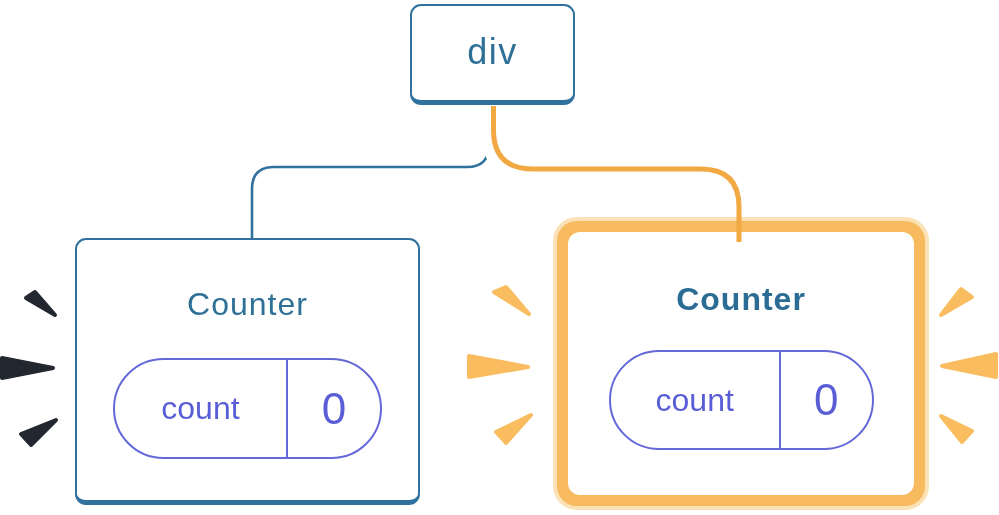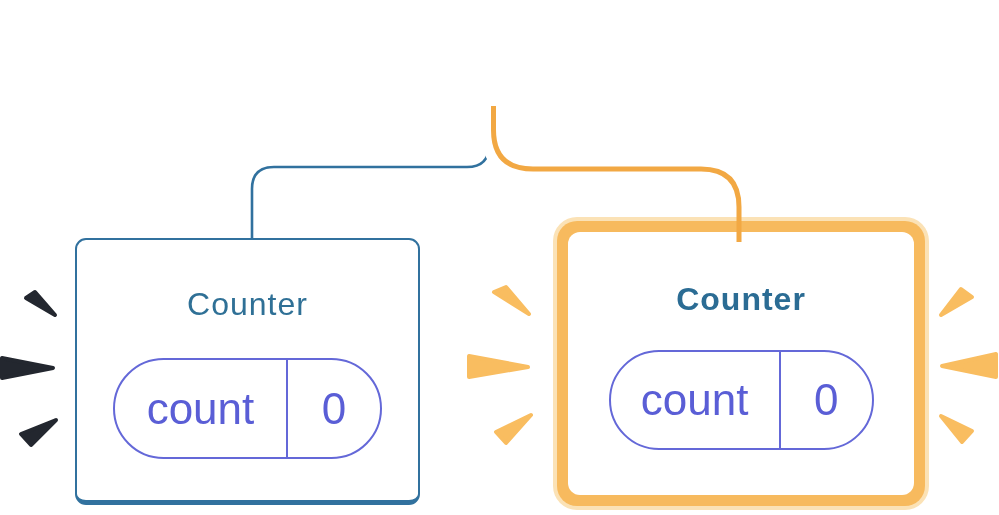--- a/index.html
+++ b/index.html
@@ -53,21 +53,21 @@
   .state-pill{
     border:2.5px solid #6468D8;border-radius:999px;
     box-sizing:border-box;display:flex;align-items:stretch;
     background:#ffffff;
   }
   .counter-card-left .state-pill{margin-top:31px;width:269px;height:101px;}
   .counter-card-right .state-pill{margin-top:28px;width:265px;height:100px;}
   .pill-key{
     flex:0 0 64.5%;display:flex;align-items:center;justify-content:center;
     border-right:2.5px solid #6468D8;
-    color:#5A5ED6;font-size:44px;
+    color:#5A5ED6;font-size:32px;
   }
   .pill-value{
     flex:1;display:flex;align-items:center;justify-content:center;
     color:#5A5ED6;font-size:44px;
   }
   
   .links-layer{
     position:absolute;left:0;top:0;width:999px;height:515px;
     pointer-events:none;
   }
@@ -75,20 +75,23 @@
   .pipe-white{stroke:#ffffff;stroke-width:27;fill:none;stroke-linecap:butt;}
   .pipe-core{stroke:#F2A843;stroke-width:5;fill:none;stroke-linecap:butt;}
   .wedge-dark{fill:#23272F;stroke:#23272F;stroke-width:4;stroke-linejoin:round;}
   .wedge-orange{fill:#F9BD60;stroke:#F9BD60;stroke-width:4;stroke-linejoin:round;}
 </style>
 </head>
 <body>
 
 <div class="stage">
 
+  <div class="node-box root-box">
+    <span class="root-label">div</span>
+  </div>
 
   <div class="node-box counter-card-left">
     <div class="counter-title">Counter</div>
     <div class="state-pill">
       <div class="pill-key">count</div>
       <div class="pill-value">0</div>
     </div>
   </div>
 
   <div class="halo">

